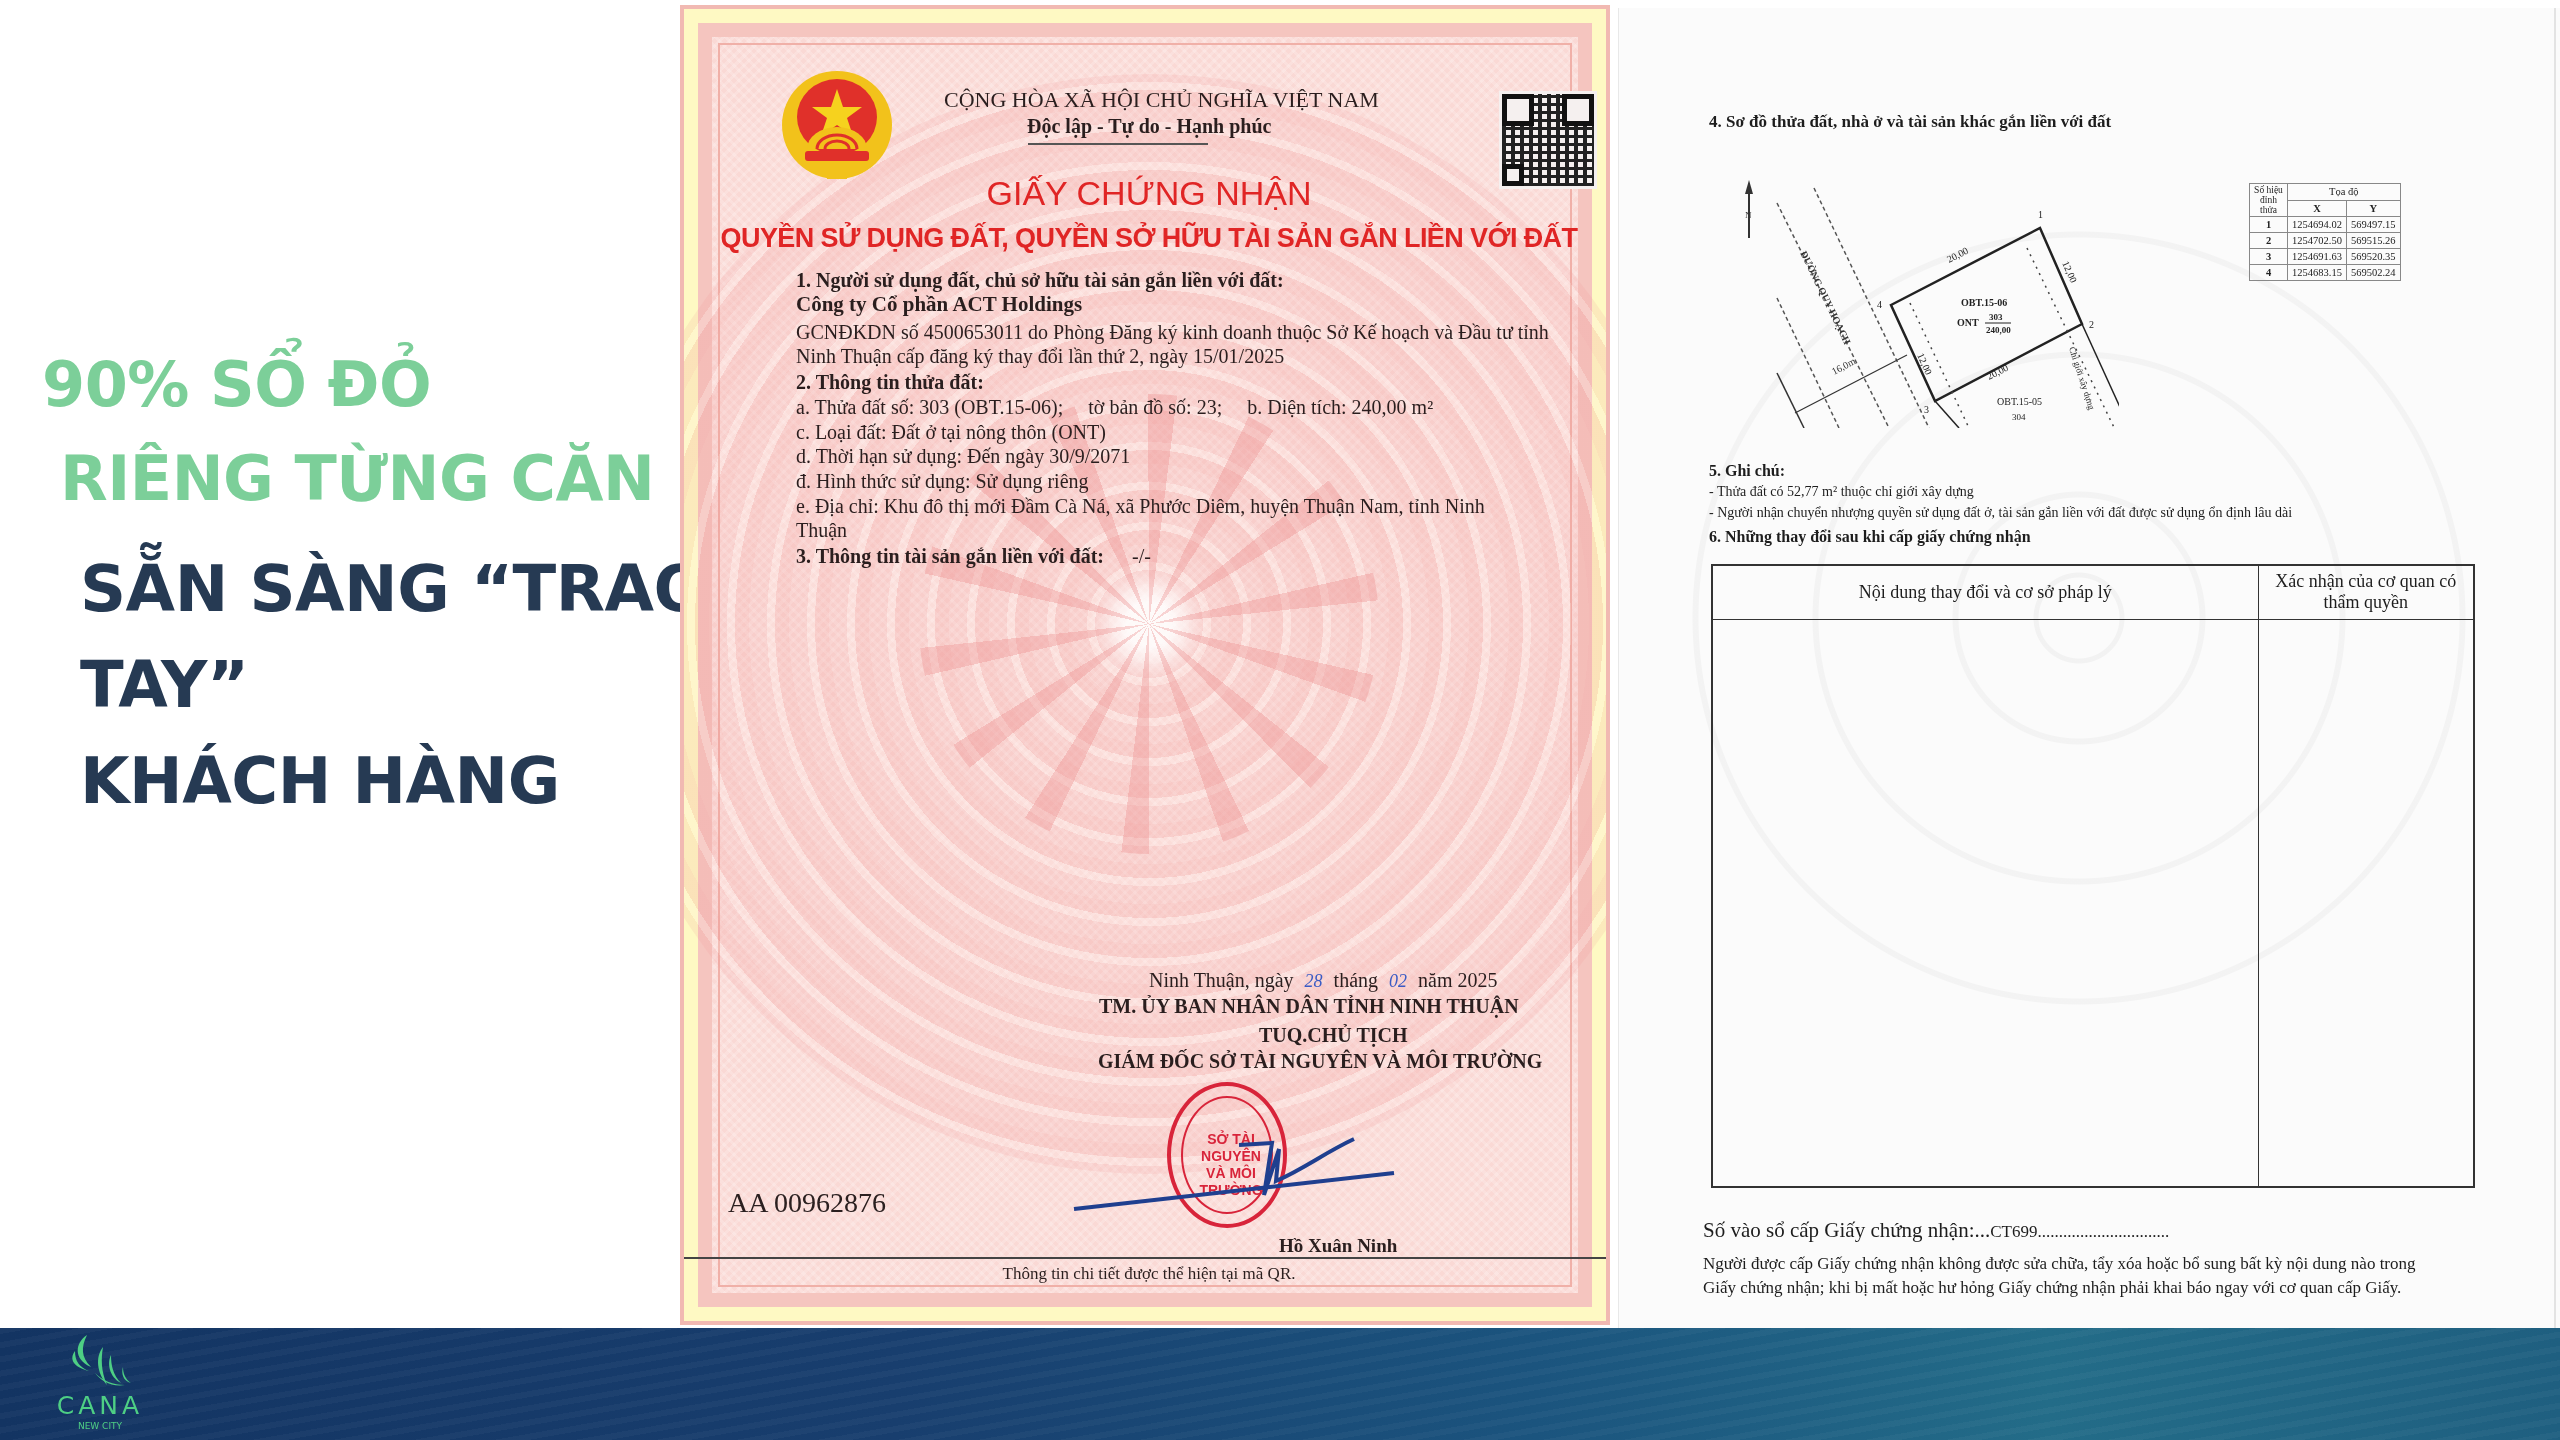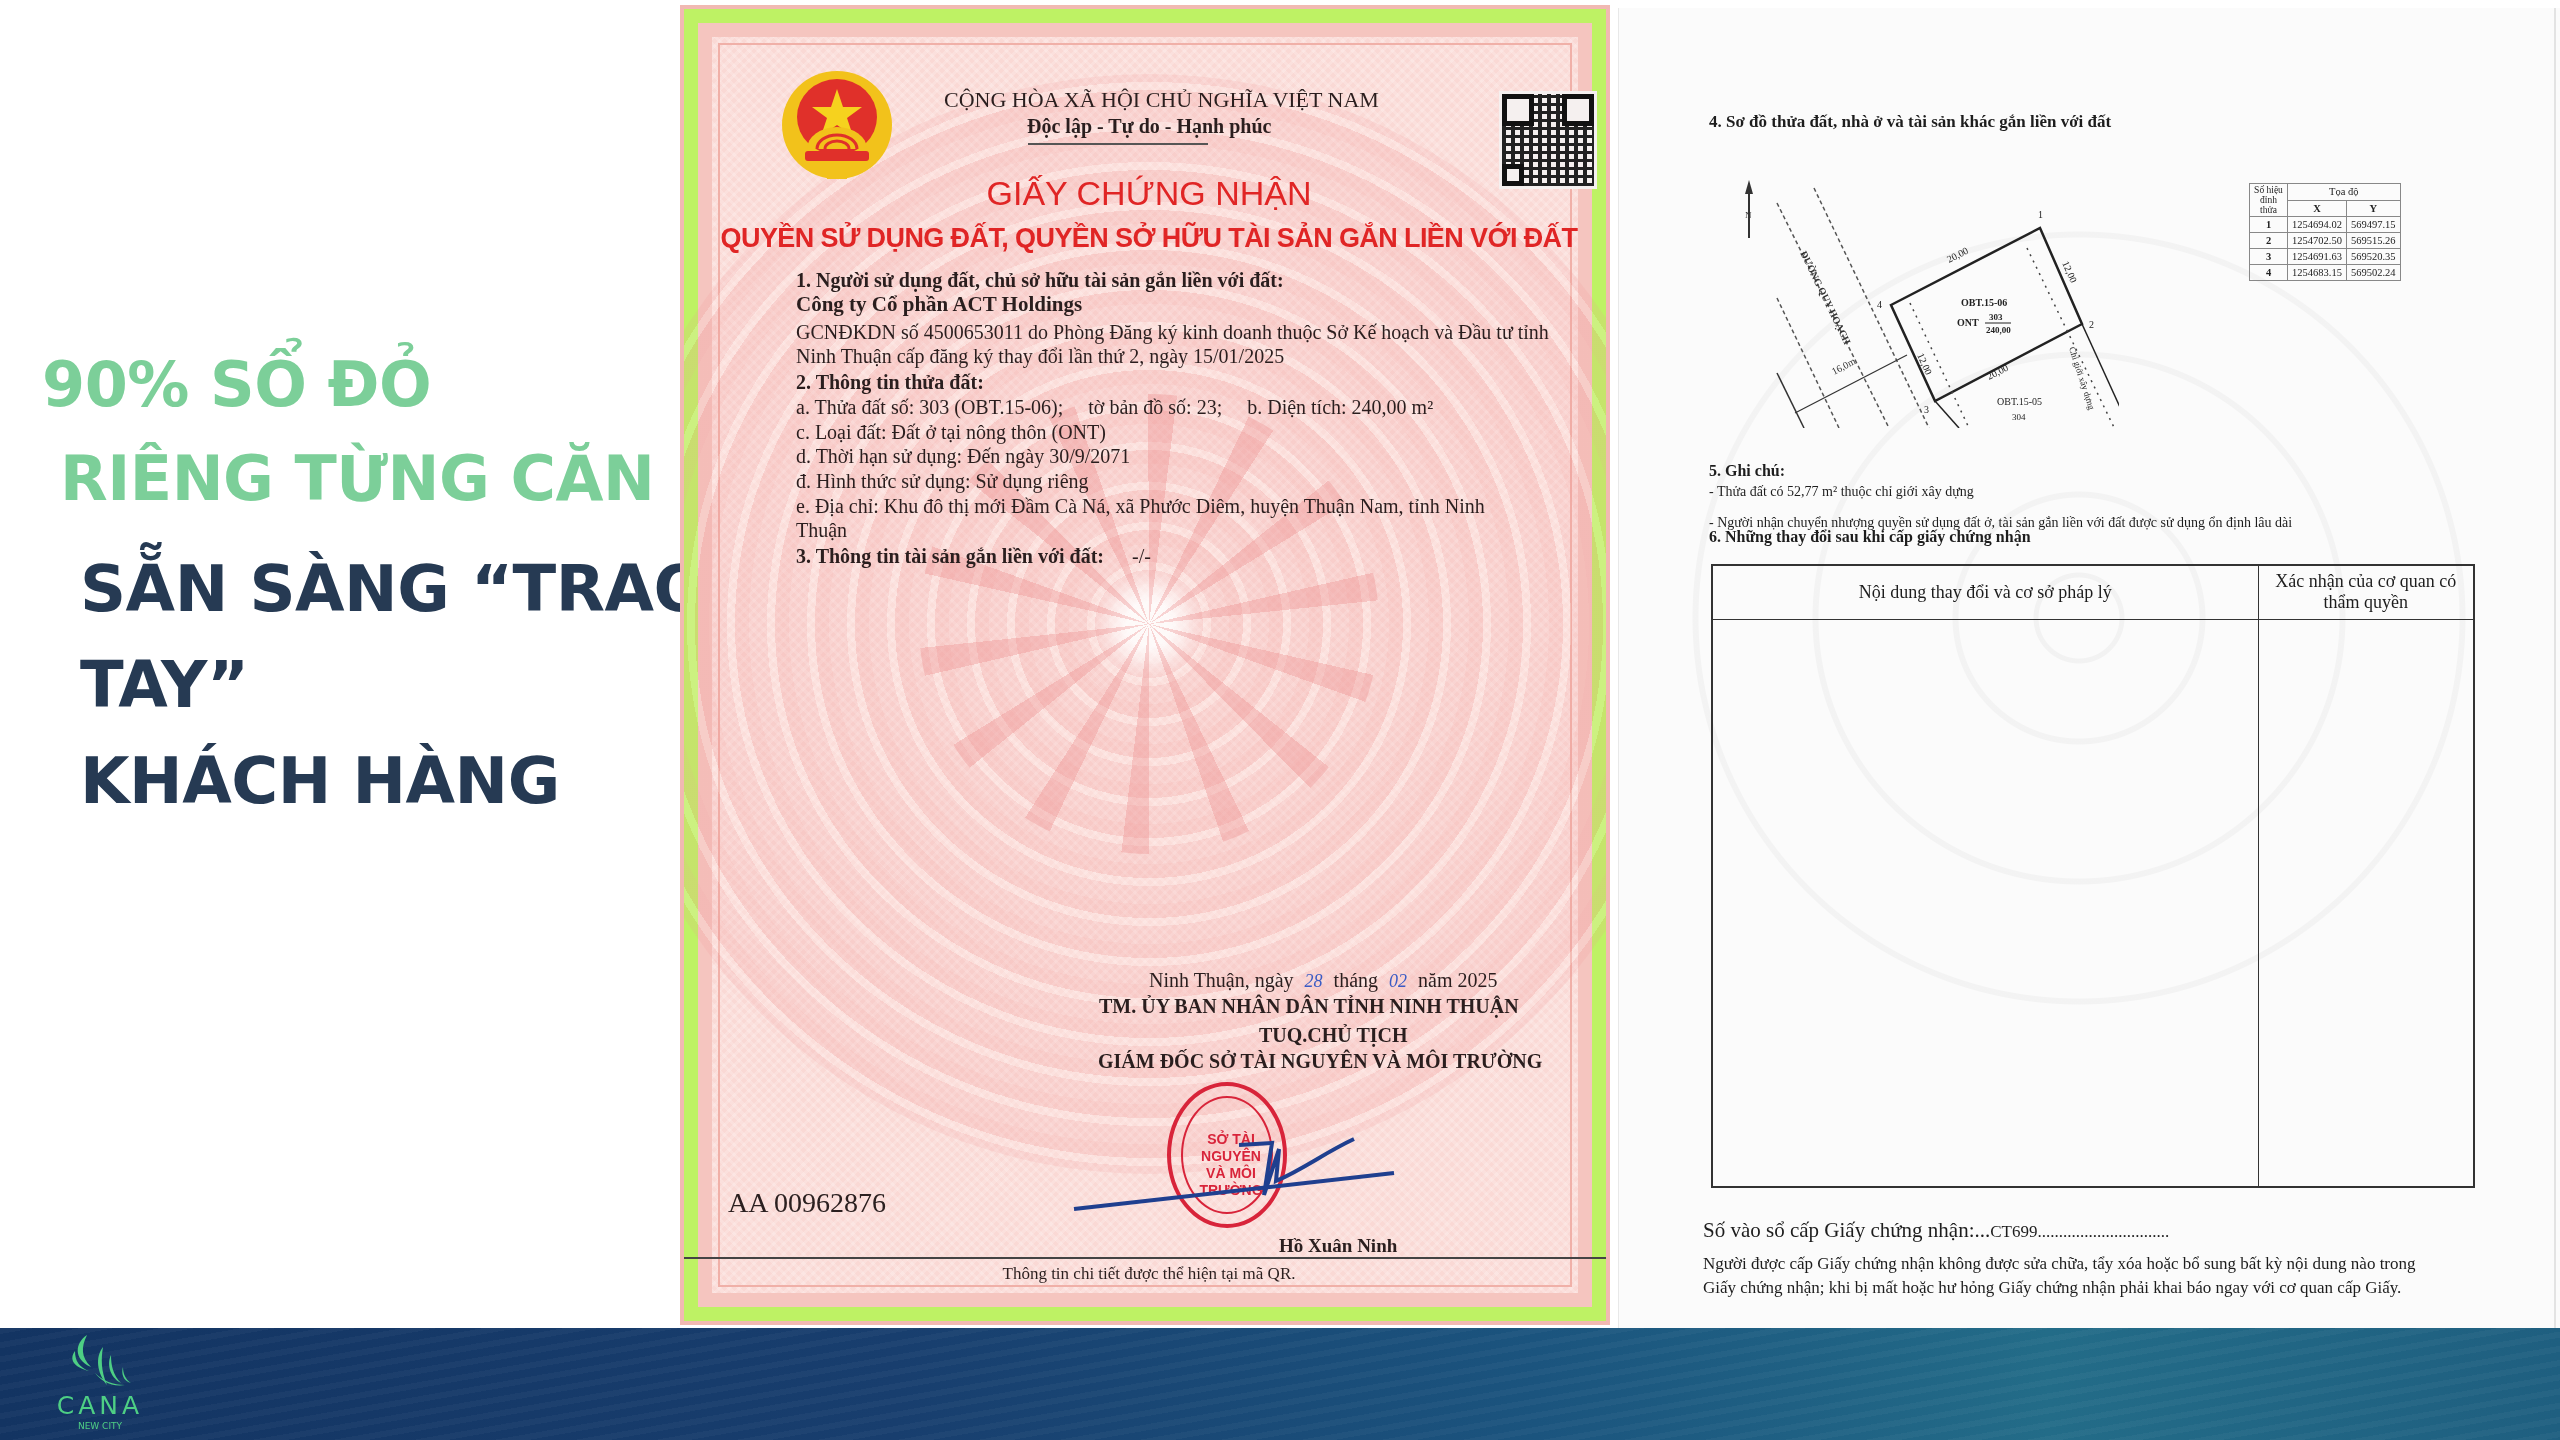--- a/index.html
+++ b/index.html
@@ -18,21 +18,21 @@
     position: absolute; color: #263a53; font-weight: bold; font-size: 64px;
     white-space: nowrap; font-family: "DejaVu Sans", sans-serif; letter-spacing: -0.5px;
   }
   .hl-dark.l3 { left: 80px; top: 222px; }
   .hl-dark.l4 { left: 80px; top: 318px; }
   .hl-dark.l5 { left: 80px; top: 414px; }
 
   
   .cert-red {
     position: absolute; left: 680px; top: 5px; width: 930px; height: 1320px;
-    background: #bef264;
+    background: #fef9c3;
     border: 4px solid #f1b9b2;
     overflow: hidden;
   }
   .cert-red .frame-outer {
     position: absolute; left: 14px; top: 14px; right: 14px; bottom: 14px;
     border: 14px solid #f5c5bf;
     background:
       repeating-linear-gradient(45deg, rgba(255,255,255,0.18) 0 3px, transparent 3px 7px),
       repeating-linear-gradient(-45deg, rgba(255,255,255,0.18) 0 3px, transparent 3px 7px),
       #fad9d5;
@@ -134,21 +134,21 @@
   .plot { position: absolute; left: 80px; top: 150px; width: 420px; height: 270px; }
   .coord-table {
     position: absolute; left: 630px; top: 175px; border-collapse: collapse;
     font-family: "Liberation Serif", serif; font-size: 10.5px; color: #222;
   }
   .coord-table td, .coord-table th { border: 1px solid #888; padding: 1px 4px; text-align: center; font-weight: normal; height: 16px; }
   .coord-table th.hd { font-size: 9.5px; line-height: 10px; width: 38px; }
   .coord-table .num { font-weight: bold; }
   .w5 { left: 90px; top: 454px; font-size: 16px; font-weight: bold; }
   .w5a { left: 90px; top: 476px; font-size: 14px; }
-  .w5b { left: 90px; top: 497px; font-size: 14px; margin-top: 10px; }
+  .w5b { left: 90px; top: 497px; font-size: 14px; }
   .w6 { left: 90px; top: 520px; font-size: 16px; font-weight: bold; }
   .change-table {
     position: absolute; left: 92px; top: 556px; width: 764px; height: 624px;
     border: 2px solid #333; border-collapse: collapse;
     font-family: "Liberation Serif", serif; color: #1d1d1d;
   }
   .change-table th { border: 1.5px solid #333; font-weight: normal; font-size: 18px; height: 54px; line-height: 21px; }
   .change-table td { border: 1.5px solid #333; }
   .change-table .c1 { width: 546px; }
   .w-reg { left: 84px; top: 1210px; font-size: 21px; }

